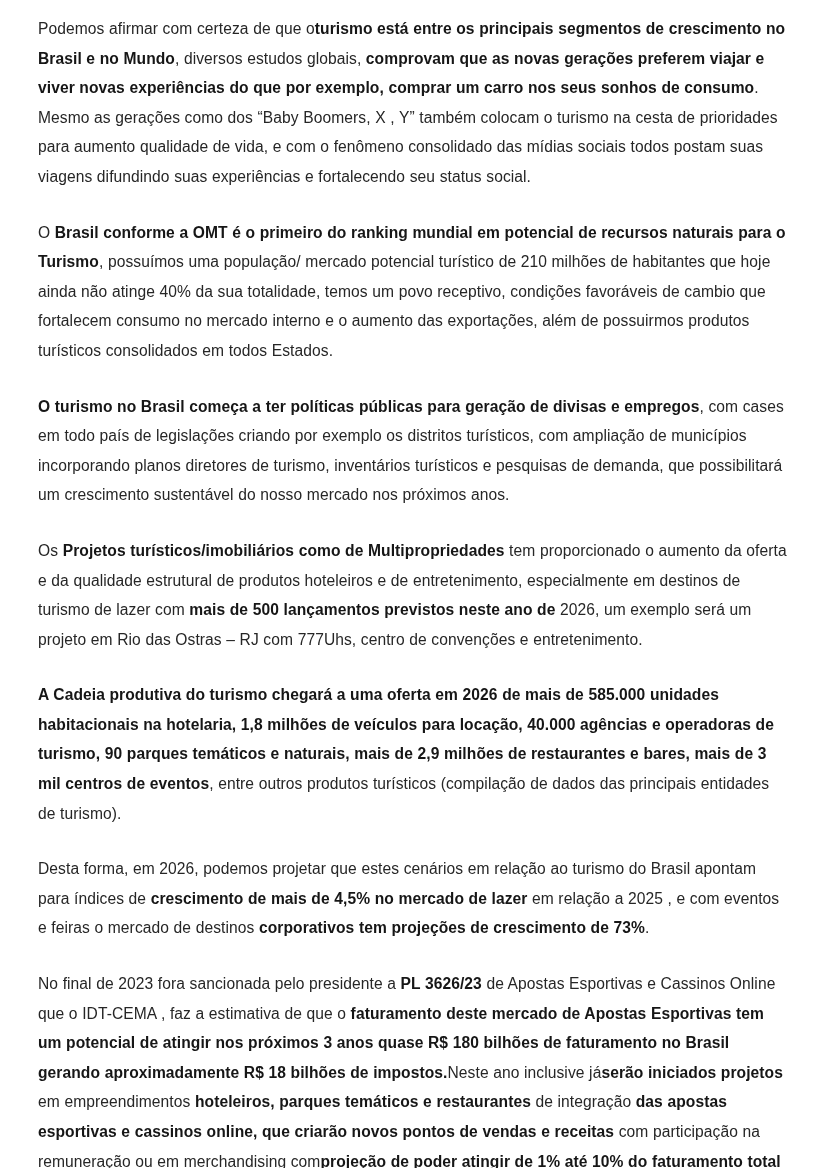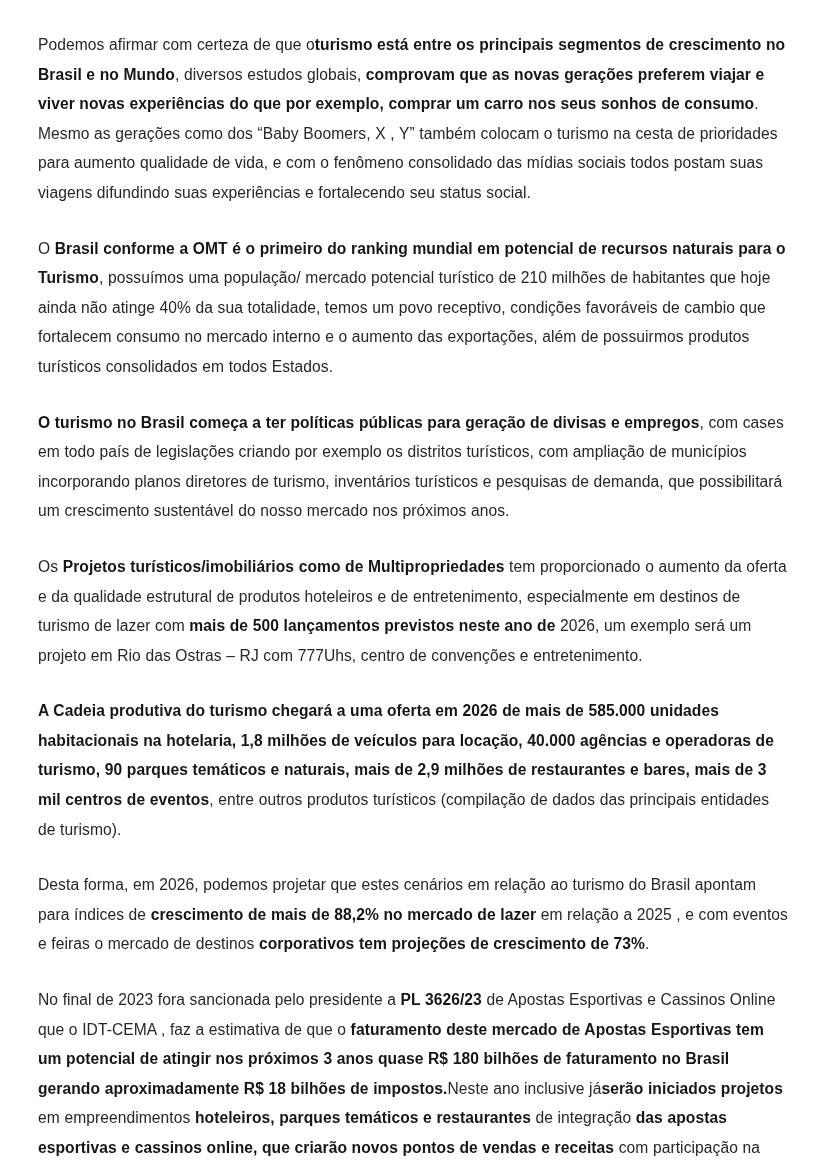--- a/index.html
+++ b/index.html
@@ -17,21 +17,21 @@
   }
   #doc {
     box-sizing: border-box;
     width: 832px;
     padding: 14px 42px 0 38px;
   }
   .para {
     font-size: 15.6px;
     line-height: 29.6px;
     color: #262626;
-    margin: 16px 0 26px 0;
+    margin: 0 0 26px 0;
     text-align: left;
     letter-spacing: 0.005em;
     word-spacing: 0.01em;
     -webkit-font-smoothing: antialiased;
   }
   .para:last-child {
     margin-bottom: 0;
   }
   .para b {
     font-weight: 700;
@@ -40,15 +40,15 @@
 </style>
 </head>
 <body>
 
 <main id="doc">
     <p class="para"><span>Podemos afirmar com certeza de que o</span><b>turismo está entre os principais segmentos de crescimento no Brasil e no Mundo</b><span>, diversos estudos globais, </span><b>comprovam que as novas gerações preferem viajar e viver novas experiências do que por exemplo, comprar um carro nos seus sonhos de consumo</b><span>. Mesmo as gerações como dos “Baby Boomers, X , Y” também colocam o turismo na cesta de prioridades para aumento qualidade de vida, e com o fenômeno consolidado das mídias sociais todos postam suas viagens difundindo suas experiências e fortalecendo seu status social.</span></p>
     <p class="para"><span>O </span><b>Brasil conforme a OMT é o primeiro do ranking mundial em potencial de recursos naturais para o Turismo</b><span>, possuímos uma população/ mercado potencial turístico de 210 milhões de habitantes que hoje ainda não atinge 40% da sua totalidade, temos um povo receptivo, condições favoráveis de cambio que fortalecem consumo no mercado interno e o aumento das exportações, além de possuirmos produtos turísticos consolidados em todos Estados.</span></p>
     <p class="para"><b>O turismo no Brasil começa a ter políticas públicas para geração de divisas e empregos</b><span>, com cases em todo país de legislações criando por exemplo os distritos turísticos, com ampliação de municípios incorporando planos diretores de turismo, inventários turísticos e pesquisas de demanda, que possibilitará um crescimento sustentável do nosso mercado nos próximos anos.</span></p>
     <p class="para"><span>Os </span><b>Projetos turísticos/imobiliários como de Multipropriedades</b><span> tem proporcionado o aumento da oferta e da qualidade estrutural de produtos hoteleiros e de entretenimento, especialmente em destinos de turismo de lazer com </span><b>mais de 500 lançamentos previstos neste ano de</b><span> 2026, um exemplo será um projeto em Rio das Ostras – RJ com 777Uhs, centro de convenções e entretenimento.</span></p>
     <p class="para"><b>A Cadeia produtiva do turismo chegará a uma oferta em 2026 de mais de 585.000 unidades habitacionais na hotelaria, 1,8 milhões de veículos para locação, 40.000 agências e operadoras de turismo, 90 parques temáticos e naturais, mais de 2,9 milhões de restaurantes e bares, mais de 3 mil centros de eventos</b><span>, entre outros produtos turísticos (compilação de dados das principais entidades de turismo).</span></p>
-    <p class="para"><span>Desta forma, em 2026, podemos projetar que estes cenários em relação ao turismo do Brasil apontam para índices de </span><b>crescimento de mais de 88,2% no mercado de lazer</b><span> em relação a 2025 , e com eventos e feiras o mercado de destinos </span><b>corporativos tem projeções de crescimento de 73%</b><span>.</span></p>
+    <p class="para"><span>Desta forma, em 2026, podemos projetar que estes cenários em relação ao turismo do Brasil apontam para índices de </span><b>crescimento de mais de 4,5% no mercado de lazer</b><span> em relação a 2025 , e com eventos e feiras o mercado de destinos </span><b>corporativos tem projeções de crescimento de 73%</b><span>.</span></p>
     <p class="para"><span>No final de 2023 fora sancionada pelo presidente a </span><b>PL 3626/23</b><span> de Apostas Esportivas e Cassinos Online que o IDT-CEMA , faz a estimativa de que o </span><b>faturamento deste mercado de Apostas Esportivas tem um potencial de atingir nos próximos 3 anos quase R$ 180 bilhões de faturamento no Brasil gerando aproximadamente R$ 18 bilhões de impostos.</b><span>Neste ano inclusive já</span><b>serão iniciados projetos</b><span> em empreendimentos </span><b>hoteleiros, parques temáticos e restaurantes</b><span> de integração </span><b>das apostas esportivas  e cassinos online, que criarão novos pontos de vendas e receitas</b><span> com participação na remuneração ou em merchandising com</span><b>projeção de poder atingir de 1% até 10% do faturamento total do empreendimento.</b></p>
   </main>
 
 </body></html>

